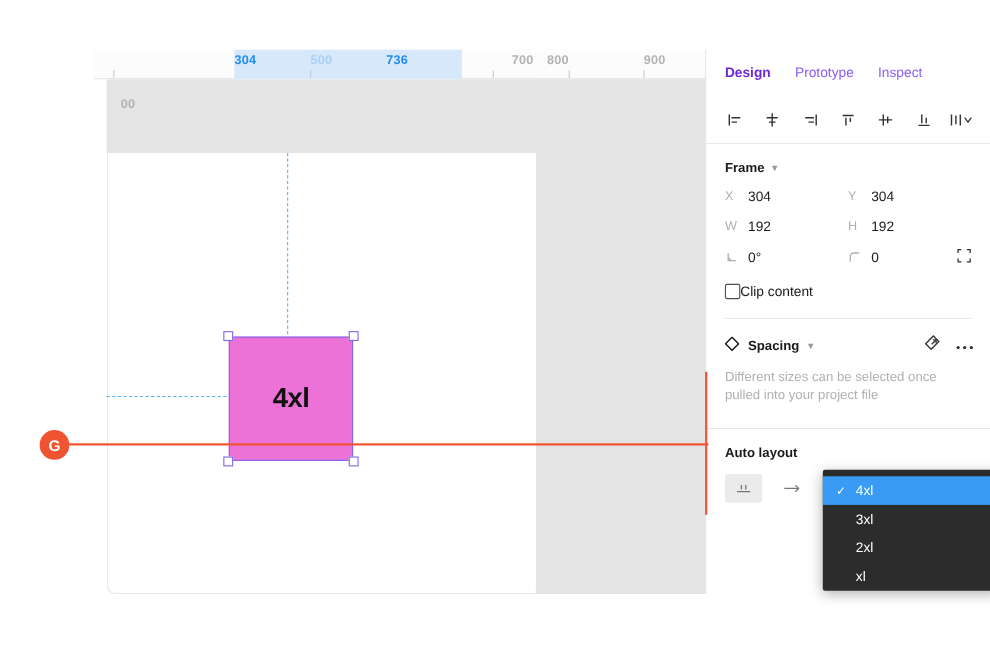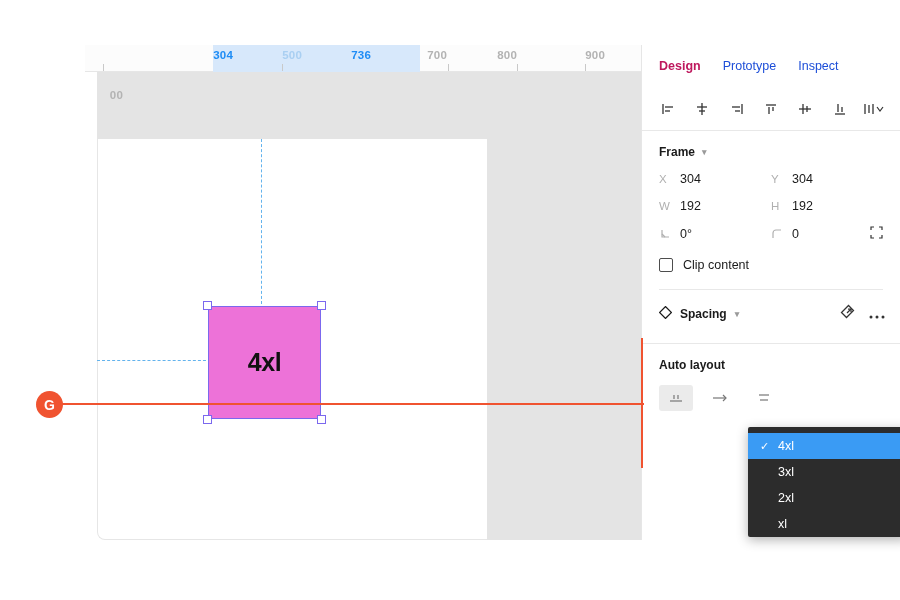--- a/index.html
+++ b/index.html
@@ -114,22 +114,22 @@
     position: absolute; left: 641px; top: 45px;
     width: 259px; height: 495px;
     background: #ffffff;
     border-left: 1px solid #e6e6e6;
     overflow: hidden;
   }
   .panel-tabs {
     display: flex; align-items: center; gap: 22px;
     height: 42px; padding: 0 17px;
   }
-  .tab { font-size: 12.5px; color: #1d4ed8; cursor: default; }
-  .tab.active { color: #be185d; font-weight: bold; }
+  .tab { font-size: 12.5px; color: #8b5cf6; cursor: default; }
+  .tab.active { color: #6d28d9; font-weight: bold; }
 
   .align-row {
     display: flex; align-items: center; justify-content: space-between;
     height: 44px; padding: 0 14px;
     border-bottom: 1px solid #e8e8e8;
   }
   .align-btn {
     width: 24px; height: 24px;
     display: flex; align-items: center; justify-content: center;
   }
@@ -150,21 +150,21 @@
     display: flex; align-items: center; gap: 9px;
     font-size: 12.5px; color: #1a1a1a;
   }
   .prop .pk {
     color: #b0b0b0; font-size: 11.5px; width: 12px; flex: none;
     display: flex; align-items: center;
   }
   .prop .pv { color: #1a1a1a; }
 
   .clip-row {
-    display: flex; align-items: flex-end; gap: 10px;
+    display: flex; align-items: flex-end; 
     margin-top: 16px; font-size: 12.5px; color: #1a1a1a;
   }
   .checkbox {
     width: 14px; height: 14px; border: 1.3px solid #4d4d4d; border-radius: 2px;
     background: #fff;
   }
 
   .divider { height: 1px; background: #e8e8e8; margin-top: 17px; }
 
   .spacing-head {
@@ -241,21 +241,21 @@
 
     <div class="ruler">
       <div class="ruler-sel"></div>
       <div id="ruler-items">
           <div class="ruler-label" style="left: 38px; margin-top: 40px;">00</div>
           <div class="ruler-tick" style="left: 18px;"></div>
           <div class="ruler-label blue" style="left: 148px;">304</div>
           <div class="ruler-label lightblue" style="left: 217px;">500</div>
           <div class="ruler-tick" style="left: 197px;"></div>
           <div class="ruler-label blue" style="left: 286px;">736</div>
-          <div class="ruler-label" style="left: 362px;">700</div>
+          <div class="ruler-label" style="left: 400px;">700</div>
           <div class="ruler-tick" style="left: 363px;"></div>
           <div class="ruler-label" style="left: 432px;">800</div>
           <div class="ruler-tick" style="left: 432px;"></div>
           <div class="ruler-label" style="left: 520px;">900</div>
           <div class="ruler-tick" style="left: 500px;"></div>
         </div>
     </div>
   </div>
 
   <div class="annot-line-h"></div>
@@ -401,20 +401,21 @@
         <span>
           <svg width="16" height="4" viewBox="0 0 16 4" fill="#333">
             <circle cx="2" cy="2" r="1.5"></circle>
               <circle cx="8" cy="2" r="1.5"></circle>
               <circle cx="14" cy="2" r="1.5"></circle>
           </svg>
         </span>
       </div>
     </div>
 
+    <div class="desc">Different sizes can be selected once pulled into your project file</div>
 
 
     <div class="al-divider"></div>
 
     <div class="autolayout">
       <div class="al-title">Auto layout</div>
       <div class="al-btns">
         <div class="al-btn sel">
           <svg width="16" height="14" viewBox="0 0 16 14" fill="none" stroke="#777" stroke-width="1.2">
             <line x1="2" y1="10" x2="14" y2="10"></line>

